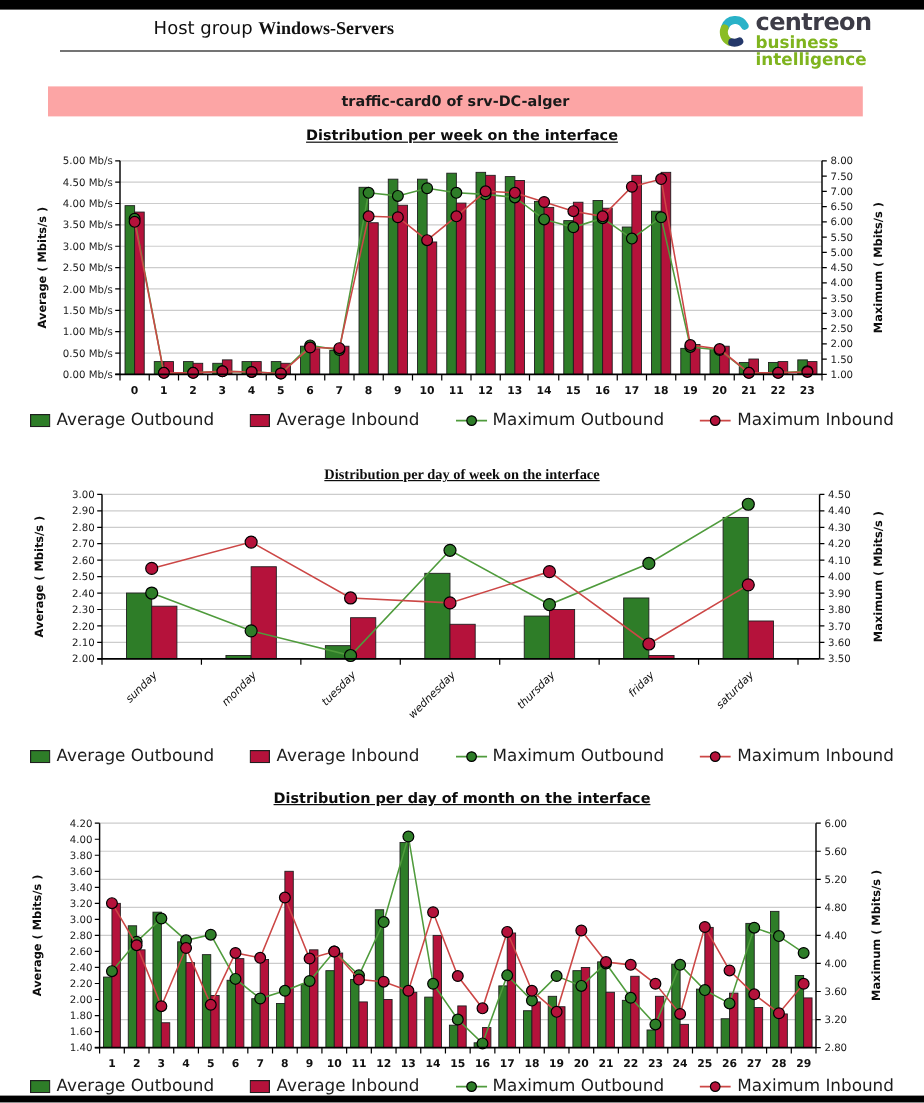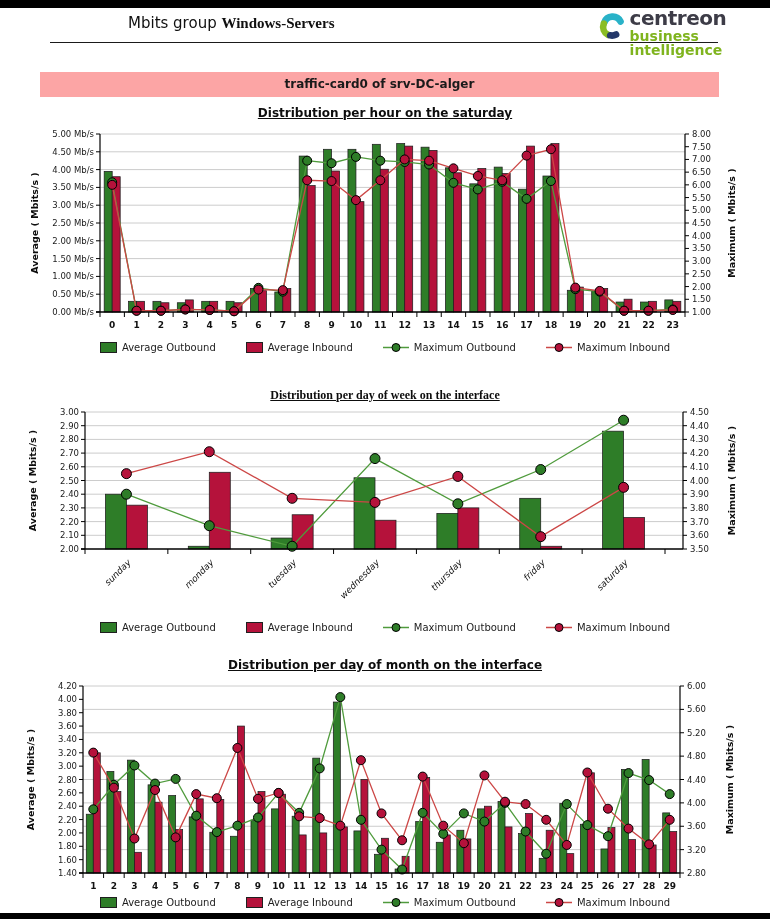--- a/index.html
+++ b/index.html
@@ -21,40 +21,40 @@
   .chart-title{position:absolute;left:0;width:770px;text-align:center;font-size:12px;font-weight:bold;
       text-decoration:underline;color:#0d0d0d;}
   #chart1-title{top:106px;}
   #chart2-title{top:388px;font-family:Liberation Serif, serif;}
   #chart3-title{top:658px;}
   .chart-svg{position:absolute;left:0;}
   #svg-chart1{top:126px;}
   #svg-chart2{top:404px;}
   #svg-chart3{top:678px;}
   .legend{position:absolute;left:0;width:770px;display:flex;justify-content:center;gap:30px;
-      align-items:flex-end;font-size:10px;color:#1c1c1c;}
+      align-items:flex-end;font-size:14px;color:#1c1c1c;}
   #legend1{top:342px;}
   #legend2{top:622px;}
   #legend3{top:897px;}
   .legend .item{display:flex;align-items:center;gap:5px;}
   .legend svg{display:block;}
   
   text.tick{font-family:"DejaVu Sans","Liberation Sans",sans-serif;font-size:8.5px;fill:#1a1a1a;}
   text.xlab{font-family:"DejaVu Sans","Liberation Sans",sans-serif;font-size:9px;font-weight:bold;fill:#111;}
   text.xlab-rot{font-family:"DejaVu Sans","Liberation Sans",sans-serif;font-size:9px;font-style:italic;fill:#111;}
   text.axtitle{font-family:"DejaVu Sans","Liberation Sans",sans-serif;font-size:9.5px;font-weight:bold;fill:#0d0d0d;}
 </style>
 </head>
 <body>
 
 <div id="page">
   <div id="topbar" class="edgebar"></div>
 
   <div id="header-title">
-    <span>Mbits group</span>
+    <span>Host group</span>
     <span class="bold">Windows-Servers</span>
   </div>
 
   <div id="logo">
     <svg class="mark" viewBox="0 0 36 36">
       <path d="M 30.5 10.5 A 12 12 0 0 0 8.5 12" fill="none" stroke="#29b2c8" stroke-width="9" stroke-linecap="round"></path>
       <path d="M 7.8 13.5 A 12 12 0 0 0 13.5 28.5" fill="none" stroke="#8abd24" stroke-width="9" stroke-linecap="round"></path>
       <path d="M 16.5 29.3 A 12 12 0 0 0 24.5 28.2" fill="none" stroke="#24386a" stroke-width="9" stroke-linecap="round"></path>
     </svg>
     <div class="words">
@@ -62,21 +62,21 @@
       <div class="tagline">business intelligence</div>
     </div>
   </div>
 
   <div id="header-rule"></div>
 
   <div id="report-title-bar">
     <span>traffic-card0 of srv-DC-alger</span>
   </div>
 
-  <div id="chart1-title" class="chart-title">Distribution per hour on the saturday</div>
+  <div id="chart1-title" class="chart-title">Distribution per week on the interface</div>
   <svg id="svg-chart1" class="chart-svg" width="770" height="208">
       <g>
         <line x1="100" x2="685" y1="168.2" y2="168.2" stroke="#cccccc" stroke-width="1"></line>
         <line x1="100" x2="685" y1="150.4" y2="150.4" stroke="#cccccc" stroke-width="1"></line>
         <line x1="100" x2="685" y1="132.6" y2="132.6" stroke="#cccccc" stroke-width="1"></line>
         <line x1="100" x2="685" y1="114.8" y2="114.8" stroke="#cccccc" stroke-width="1"></line>
         <line x1="100" x2="685" y1="97" y2="97" stroke="#cccccc" stroke-width="1"></line>
         <line x1="100" x2="685" y1="79.2" y2="79.2" stroke="#cccccc" stroke-width="1"></line>
         <line x1="100" x2="685" y1="61.400000000000006" y2="61.400000000000006" stroke="#cccccc" stroke-width="1"></line>
         <line x1="100" x2="685" y1="43.599999999999994" y2="43.599999999999994" stroke="#cccccc" stroke-width="1"></line>

